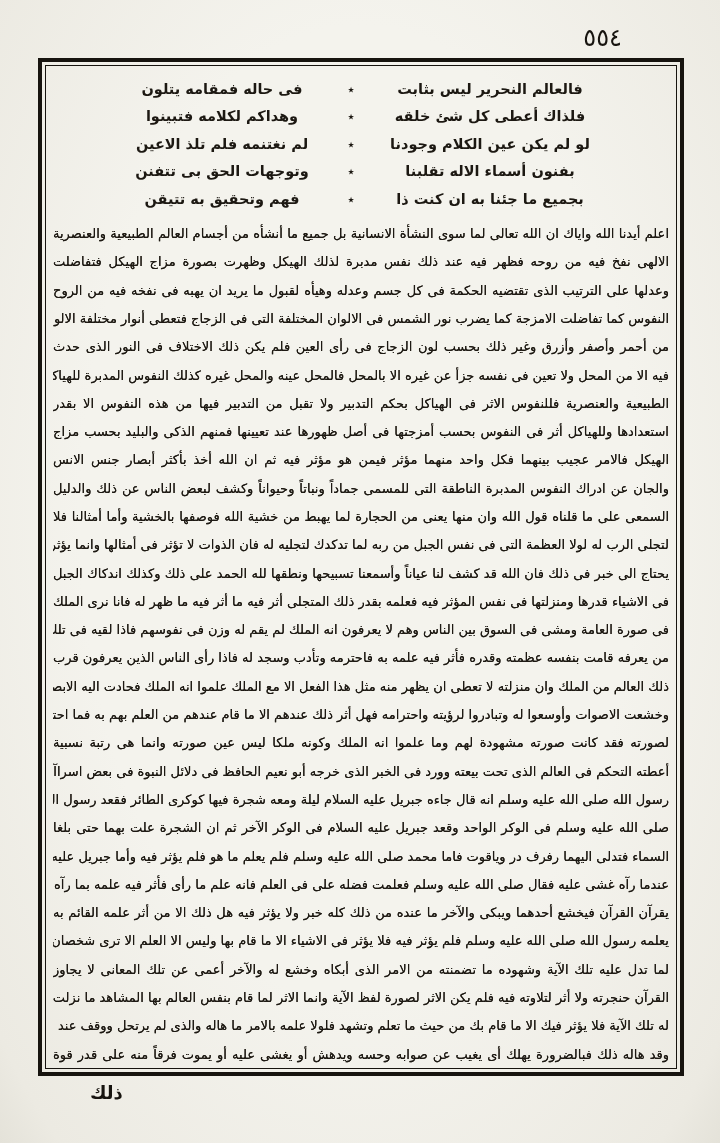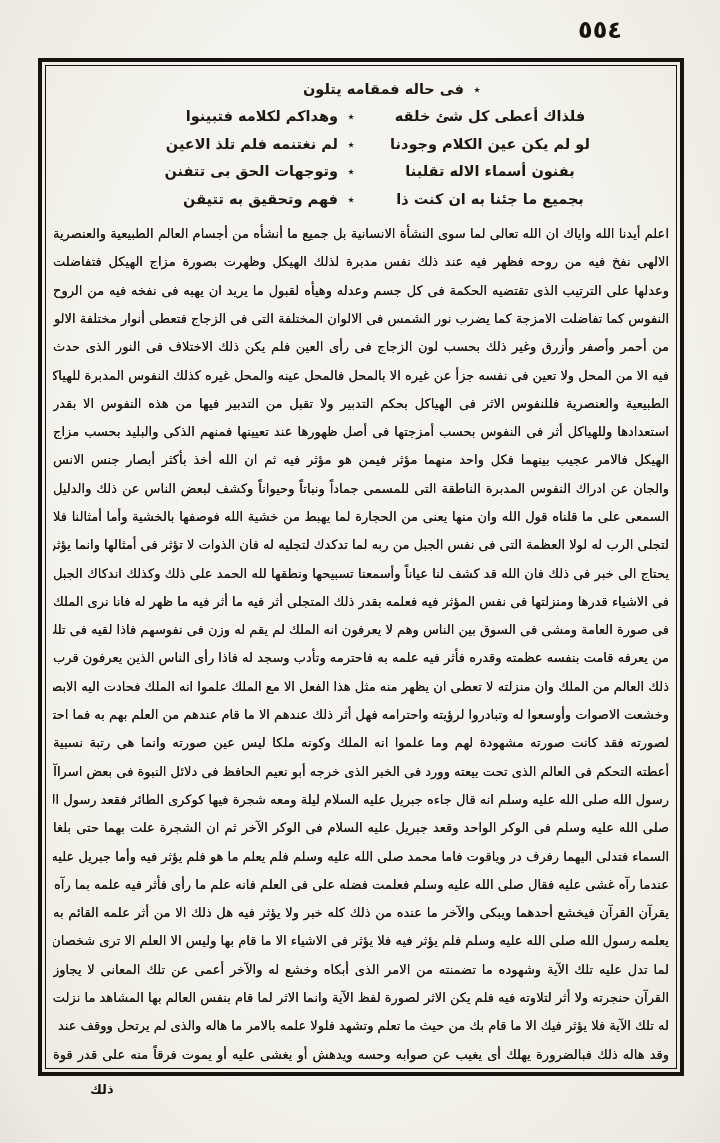--- a/index.html
+++ b/index.html
@@ -9,23 +9,23 @@
     font-family: "DejaVu Sans", sans-serif;
   }
   .paper {
     position: relative;
     width: 720px; height: 1143px;
     background: radial-gradient(ellipse at 50% 45%, #f4f3ed 55%, #eceae2 92%, #e4e2d9 100%);
     color: #201c16;
   }
   .page-number {
     position: absolute;
-    top: 16px; right: 98px;
+    top: 24px; right: 98px;
     font-size: 24px;
-    font-weight: bold;
+    font-weight: normal;
     letter-spacing: 3px;
     color: #17140f;
   }
   .frame {
     position: absolute;
     left: 38px; top: 58px;
     width: 646px; height: 1018px;
     border: 4px solid #17140f;
     box-sizing: border-box;
   }
@@ -47,21 +47,21 @@
   }
   .verse-row {
     display: flex;
     align-items: baseline;
     justify-content: center;
     line-height: 26.4px;
     white-space: nowrap;
   }
   .hemi { text-align: center; }
   .hemi-r { width: 252px; }
-  .hemi-l { width: 232px; text-align: right; }
+  .hemi-l { width: 232px; }
   .verse-sep {
     width: 26px;
     text-align: center;
     font-size: 13px;
     flex: 0 0 auto;
   }
   .prose {
     direction: rtl;
     margin-top: 7px;
     font-size: 13px;
@@ -72,37 +72,38 @@
     line-height: 28.3px;
     height: 28.3px;
     text-align: justify;
     text-align-last: justify;
     overflow: hidden;
     white-space: nowrap;
   }
   .catchword {
     position: absolute;
     left: 90px; top: 1082px;
-    font-size: 13px;
+    font-size: 18px;
     font-weight: bold;
     color: #17140f;
   }
 </style>
 </head>
 <body>
 
 <div class="paper">
 
   <div class="page-number">٥٥٤</div>
 
   <div class="frame">
     <div class="frame-inner">
 
       <div class="poetry">
         <div class="verse-row">
+          <span class="hemi hemi-r">فالعالم النحرير ليس بثابت</span>
           <span class="verse-sep">٭</span>
           <span class="hemi hemi-l">فى حاله فمقامه يتلون</span>
         </div>
         <div class="verse-row">
           <span class="hemi hemi-r">فلذاك أعطى كل شئ خلقه</span>
           <span class="verse-sep">٭</span>
           <span class="hemi hemi-l">وهداكم لكلامه فتبينوا</span>
         </div>
         <div class="verse-row">
           <span class="hemi hemi-r">لو لم يكن عين الكلام وجودنا</span>

